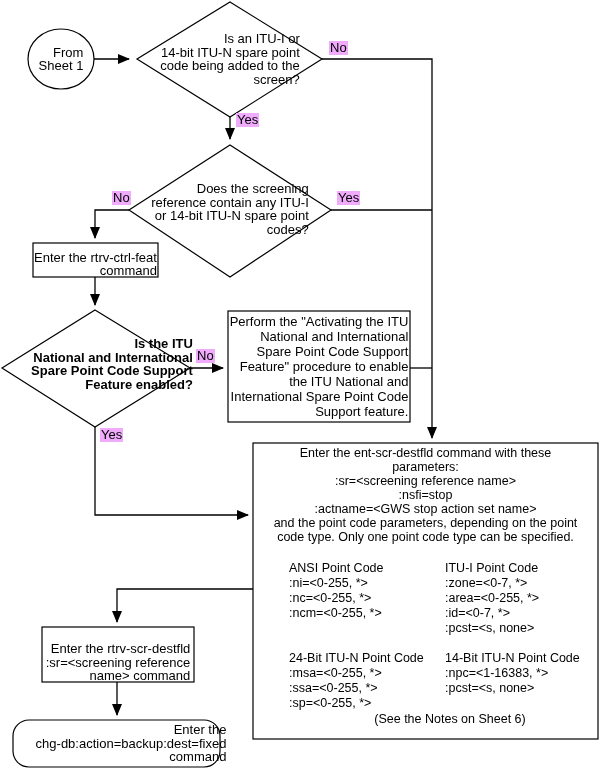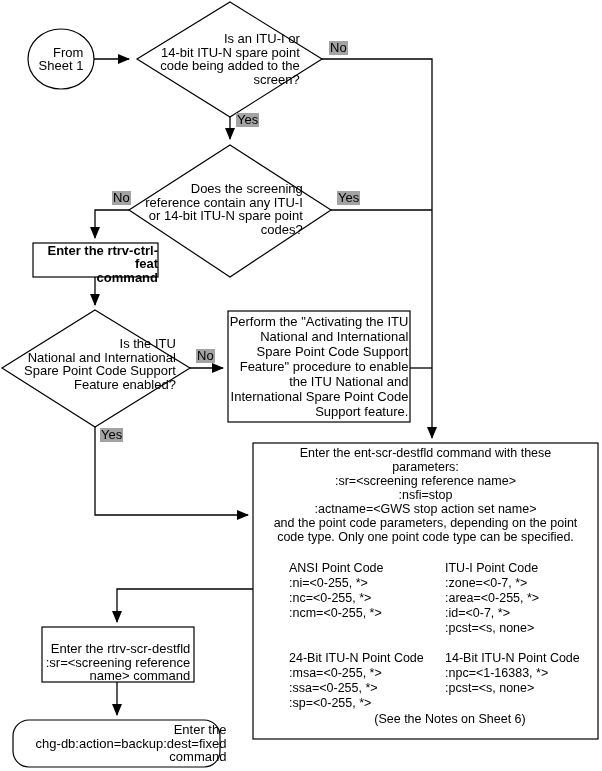--- a/index.html
+++ b/index.html
@@ -18,21 +18,21 @@
     font-size:13px;
     line-height:13.5px;
     text-align:right;
   }
   .cell{
     display:flex;align-items:center;justify-content:center;
   }
   .lbl{
     position:absolute;
     font-size:13px;line-height:14px;
-    background:#a3a3a3;
+    background:#f0abfc;
     padding:0 1px;
   }
   .blk{
     position:absolute;
     white-space:pre-line;
     font-size:12.5px;
     line-height:15px;
     text-align:left;
   }
   .intro{
@@ -86,31 +86,31 @@
   <div class="txt cell" style="left:28px;top:29px;width:66px;height:60px;">From
 Sheet 1</div>
 
   <div class="txt cell" style="left:135px;top:22px;width:190px;height:74px;">Is an ITU-I or
 14-bit ITU-N spare point
 code being added to the
 screen?</div>
   <div class="lbl" style="left:329px;top:41px;">No</div>
   <div class="lbl" style="left:236px;top:113px;">Yes</div>
 
-  <div class="txt cell" style="left:124px;top:172px;width:200px;height:74px;">Does the screening
+  <div class="txt cell" style="left:130px;top:172px;width:200px;height:74px;">Does the screening
 reference contain any ITU-I
 or 14-bit ITU-N spare point
 codes?</div>
   <div class="lbl" style="left:112px;top:191px;">No</div>
   <div class="lbl" style="left:337px;top:191px;">Yes</div>
 
-  <div class="txt cell" style="left:33px;top:243px;width:125px;height:42px;font-weight:bold;">Enter the rtrv-ctrl-feat
+  <div class="txt cell" style="left:33px;top:243px;width:125px;height:42px;">Enter the rtrv-ctrl-feat
 command</div>
 
-  <div class="txt cell" style="left:4px;top:328px;width:192px;height:72px;">Is the ITU
+  <div class="txt cell" style="left:16px;top:328px;width:192px;height:72px;font-weight:bold;">Is the ITU
 National and International
 Spare Point Code Support
 Feature enabled?</div>
   <div class="lbl" style="left:196px;top:349px;">No</div>
   <div class="lbl" style="left:100px;top:428px;">Yes</div>
 
   <div class="txt cell lh15" style="left:228px;top:311px;width:182px;height:111px;">Perform the "Activating the ITU
 National and International
 Spare Point Code Support
 Feature" procedure to enable

